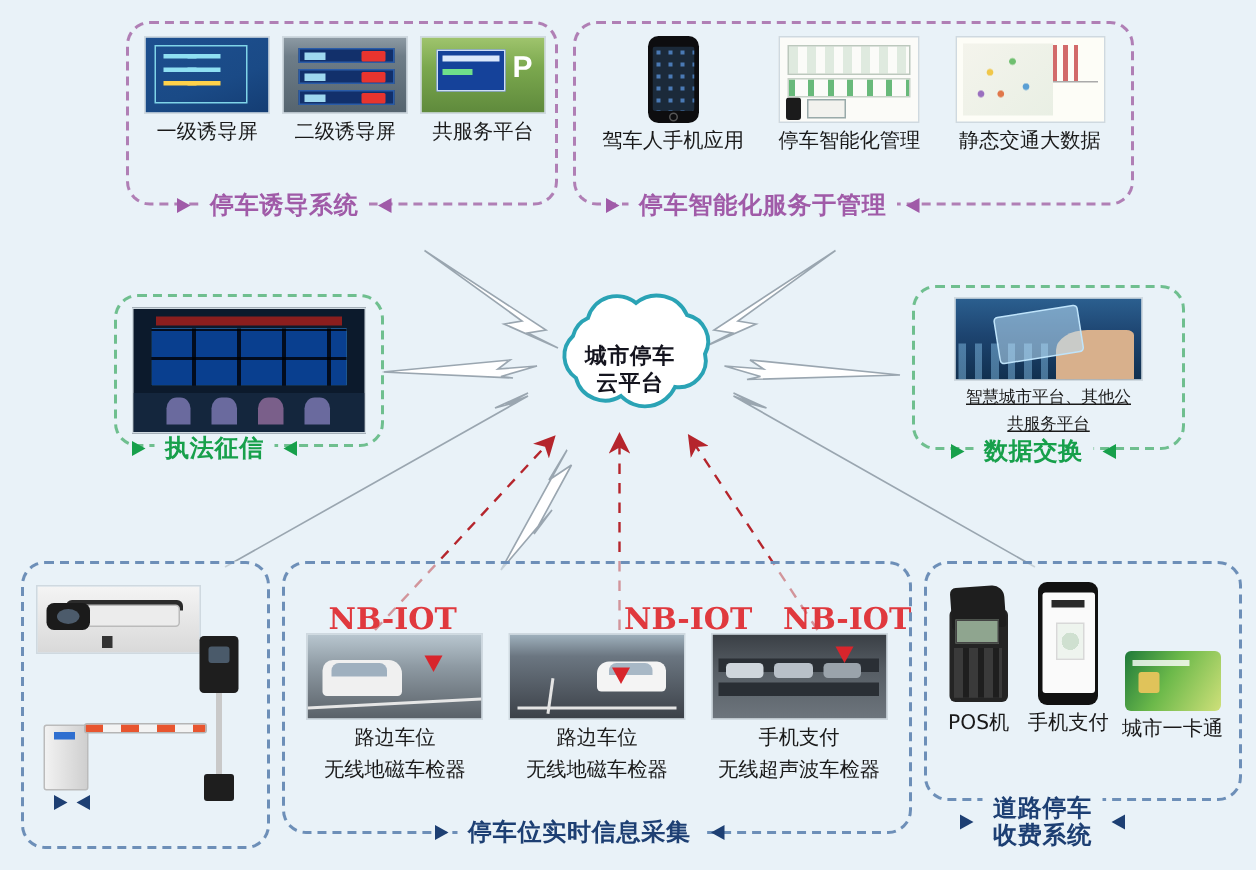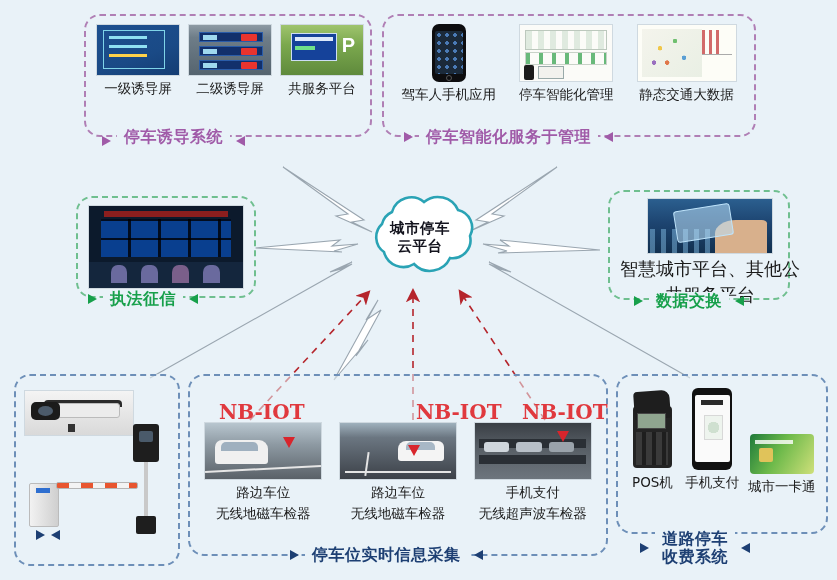--- a/index.html
+++ b/index.html
@@ -66,21 +66,21 @@
   }
   .cap {
     margin-top: 5px;
     font-size: 13.5px;
     color: #1a1a1a;
     white-space: nowrap;
     line-height: 1.15;
     text-align: center;
     font-family: "DejaVu Sans", "Liberation Sans", sans-serif;
   }
-  .cap.two { font-size: 18px; }
+  .cap.two { font-size: 11px; text-decoration: underline; }
 
   
   .gtitle {
     position: absolute;
     display: flex;
     align-items: center;
     gap: 6px;
     z-index: 6;
     white-space: nowrap;
   }
@@ -105,21 +105,21 @@
   .arw.right { border-left: 9px solid #a05ba8; }
   .arw.left  { border-right: 9px solid #a05ba8; }
   .gtitle.green .arw.right { border-left-color: #17a04b; }
   .gtitle.green .arw.left  { border-right-color: #17a04b; }
   .gtitle.blue  .arw.right { border-left-color: #1d3f73; }
   .gtitle.blue  .arw.left  { border-right-color: #1d3f73; }
 
   
   #cloud {
     position: absolute;
-    left: 360px; top: 198px;
+    left: 360px; top: 208px;
     width: 120px; height: 78px;
     z-index: 5;
   }
   #cloud .cloudtext {
     position: absolute;
     left: 0; top: 0; width: 120px; height: 78px;
     display: flex; flex-direction: column;
     align-items: center; justify-content: center;
     font-size: 14.5px;
     font-weight: bold;
@@ -354,21 +354,21 @@
           <div class="plate">
               <b></b>
               <s></s>
             </div>
           <div class="p">P</div>
         </div>
         <div class="cap">共服务平台</div>
       </div>
     </div>
   </div>
-  <div class="gtitle" style="left:102px;top:128px;align-items:flex-end;">
+  <div class="gtitle" style="left:118px;top:128px;">
     <span class="arw right"></span>
     <span class="txt">停车诱导系统</span>
     <span class="arw left"></span>
   </div>
 
   <div class="group" style="left:382px;top:14px;width:374px;height:123px;">
     <div class="frame"></div>
     <div class="cards">
       <div class="card">
         <div class="thumb phone" style="width:34px;height:58px;border:none;">

